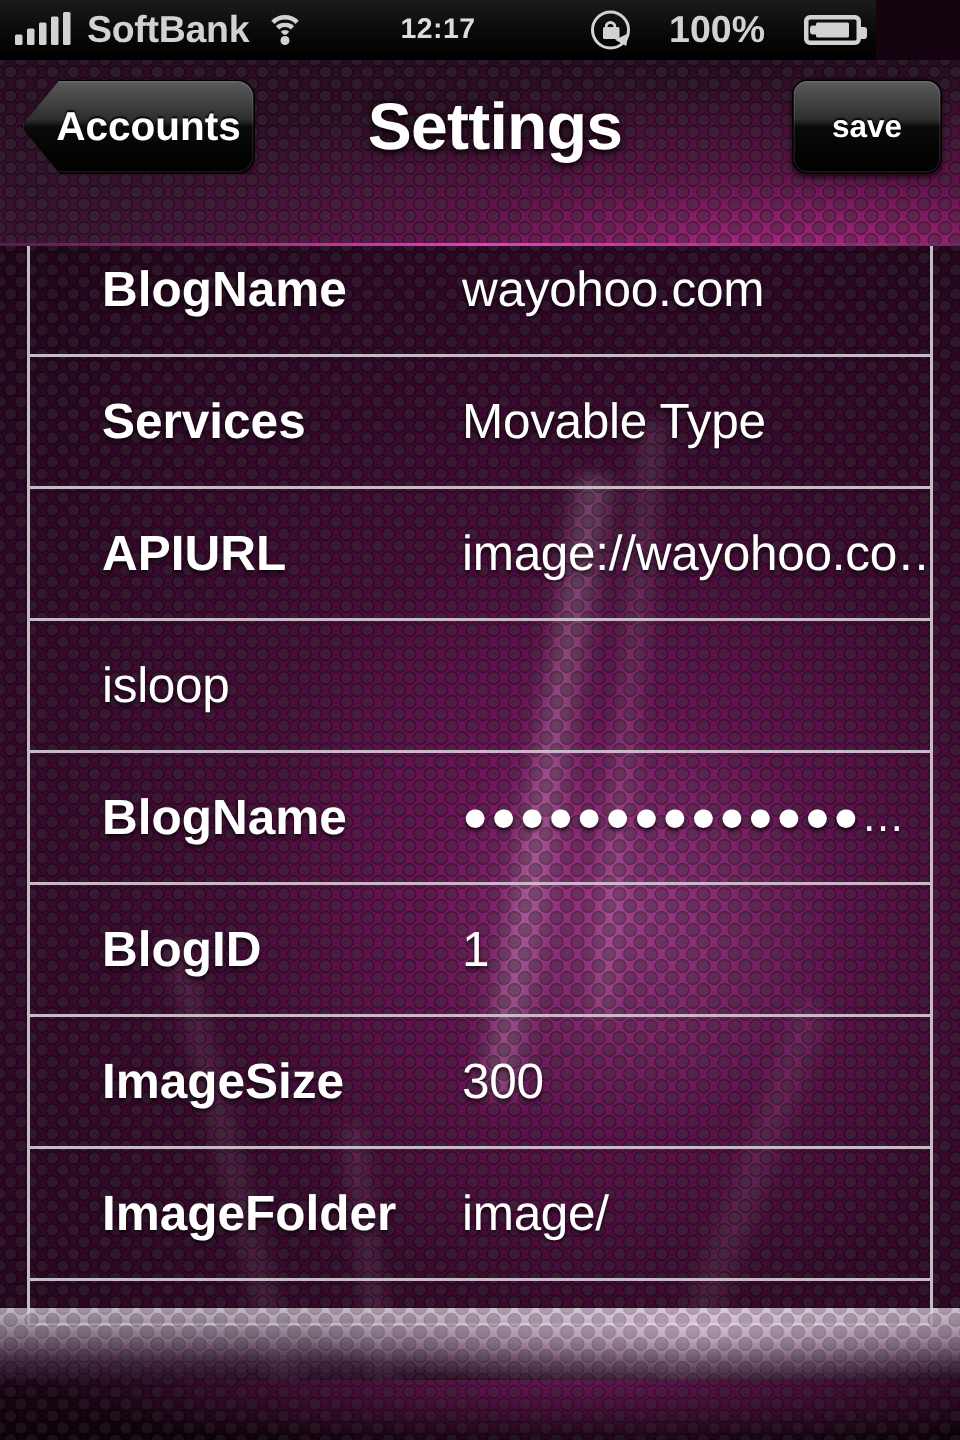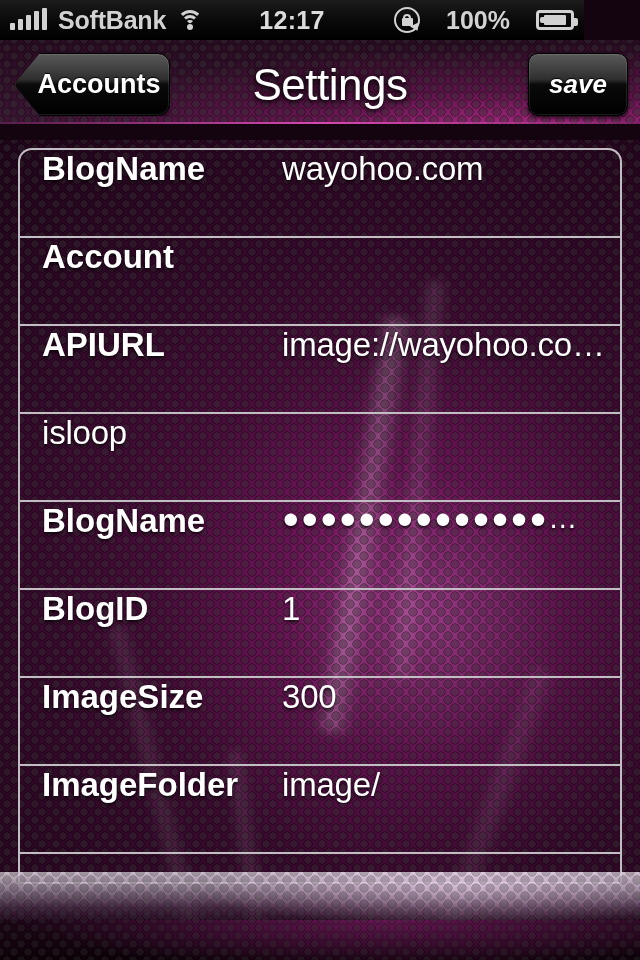--- a/index.html
+++ b/index.html
@@ -36,21 +36,21 @@
     position:absolute; left:0; top:0; width:584px; height:40px;
     background:linear-gradient(#1b1b1b 0%, #090909 55%, #000 100%);
     display:flex; align-items:center;
     color:#d2d2d2;
     z-index:40;
   }
   .sb-left { display:flex; align-items:center; gap:11px; padding-left:10px; }
   .sb-center {
     position:absolute; left:0; right:0; top:0; height:40px;
     display:flex; align-items:center; justify-content:center;
-    font-size:25px; font-weight:bold; letter-spacing:.3px; color:#dcdcdc;
+    font-size:19px; font-weight:bold; letter-spacing:.3px; color:#dcdcdc;
   }
   .sb-right {
     position:absolute; right:10px; top:0; height:40px;
     display:flex; align-items:center; gap:26px;
   }
   #carrier { font-size:25px; font-weight:bold; color:#d2d2d2; letter-spacing:-.2px; }
   .bars { display:flex; align-items:flex-end; gap:3px; height:20px; }
   .bars i { display:block; width:5px; background:#d2d2d2; border-radius:1px; }
   .bars i:nth-child(1){height:7px}
   .bars i:nth-child(2){height:11px}
@@ -96,21 +96,21 @@
   }
   .rotlock .arrow {
     position:absolute; right:-3px; bottom:0px;
     width:0; height:0; border-left:5px solid transparent;
     border-right:5px solid transparent; border-top:7px solid #d2d2d2;
     transform:rotate(-25deg);
   }
 
   
   #navbar {
-    position:absolute; left:0; top:40px; width:640px; height:84px;
+    position:absolute; left:0; top:40px; width:640px; height:124px;
     z-index:30; overflow:hidden;
     background:
       radial-gradient(125% 170% at 82% 112%, rgba(255,60,190,.62) 0%, rgba(190,25,140,.30) 30%, rgba(60,5,45,0) 62%),
       linear-gradient(#2a0c22 0%, #32102a 48%, #3d1435 100%);
   }
   #navbar .hex { opacity:.9; }
   #navbar:after {
     content:""; position:absolute; left:0; right:0; bottom:0; height:2px;
     background:linear-gradient(90deg, rgba(120,40,100,.5), rgba(255,90,210,.75), rgba(120,40,100,.5));
   }
@@ -132,28 +132,27 @@
     border-radius:6px 12px 12px 6px;
     font-size:27px;
     padding-left:14px;
     clip-path:polygon(0% 50%, 26px 0%, 100% 0%, 100% 100%, 26px 100%);
     z-index:3;
   }
   #savebtn {
     position:absolute; right:12px; top:13px;
     width:100px; height:63px;
     border-radius:10px;
-    font-size:26px;
+    font-size:21px;
     z-index:3;
-    font-style:italic;
   }
   #title {
     position:absolute; left:0; right:0; top:13px; height:63px;
     display:flex; align-items:center; justify-content:center;
-    color:#fff; font-size:44px; font-weight:normal; letter-spacing:-.5px;
+    color:#fff; font-size:44px; font-weight:bold; letter-spacing:-.5px;
     text-shadow:0 2px 4px rgba(0,0,0,.85), 0 0 10px rgba(0,0,0,.6);
     z-index:2;
     margin-left:20px;
   }
 
   
   #content {
     position:absolute; left:0; top:140px; width:640px; height:820px;
     overflow:hidden;
     background:
@@ -179,23 +178,23 @@
   #table {
     position:absolute; left:18px; top:8px; width:604px;
     border:2px solid #c2bdc2;
     border-bottom:none;
     border-radius:14px 14px 0 0;
     overflow:hidden;
     z-index:5;
   }
   .row {
     height:88px;
-    display:flex; align-items:flex-start;
+    display:flex; align-items:center;
     border-bottom:2px solid #c2bdc2;
-    padding-left:22px;
+    padding-left:48px;
     cursor:pointer;
   }
   .row:last-child { height:30px; }
   .row .label {
     color:#fff; font-size:33px; font-weight:bold;
     text-shadow:0 2px 3px rgba(0,0,0,.75);
     width:240px; flex:none;
     white-space:nowrap;
   }
   .row .value {
@@ -285,21 +284,22 @@
     <div class="hex"></div>
 
     <div id="table">
 
       <div class="row">
         <span class="label">BlogName</span>
         <span class="value">wayohoo.com</span>
       </div>
 
       <div class="row">
-        <span class="label">Account</span>
+        <span class="label">Services</span>
+        <span class="value">Movable Type</span>
       </div>
 
       <div class="row">
         <span class="label">APIURL</span>
         <span class="value">image://wayohoo.co…</span>
       </div>
 
       <div class="row">
         <span class="value">isloop</span>
       </div>

